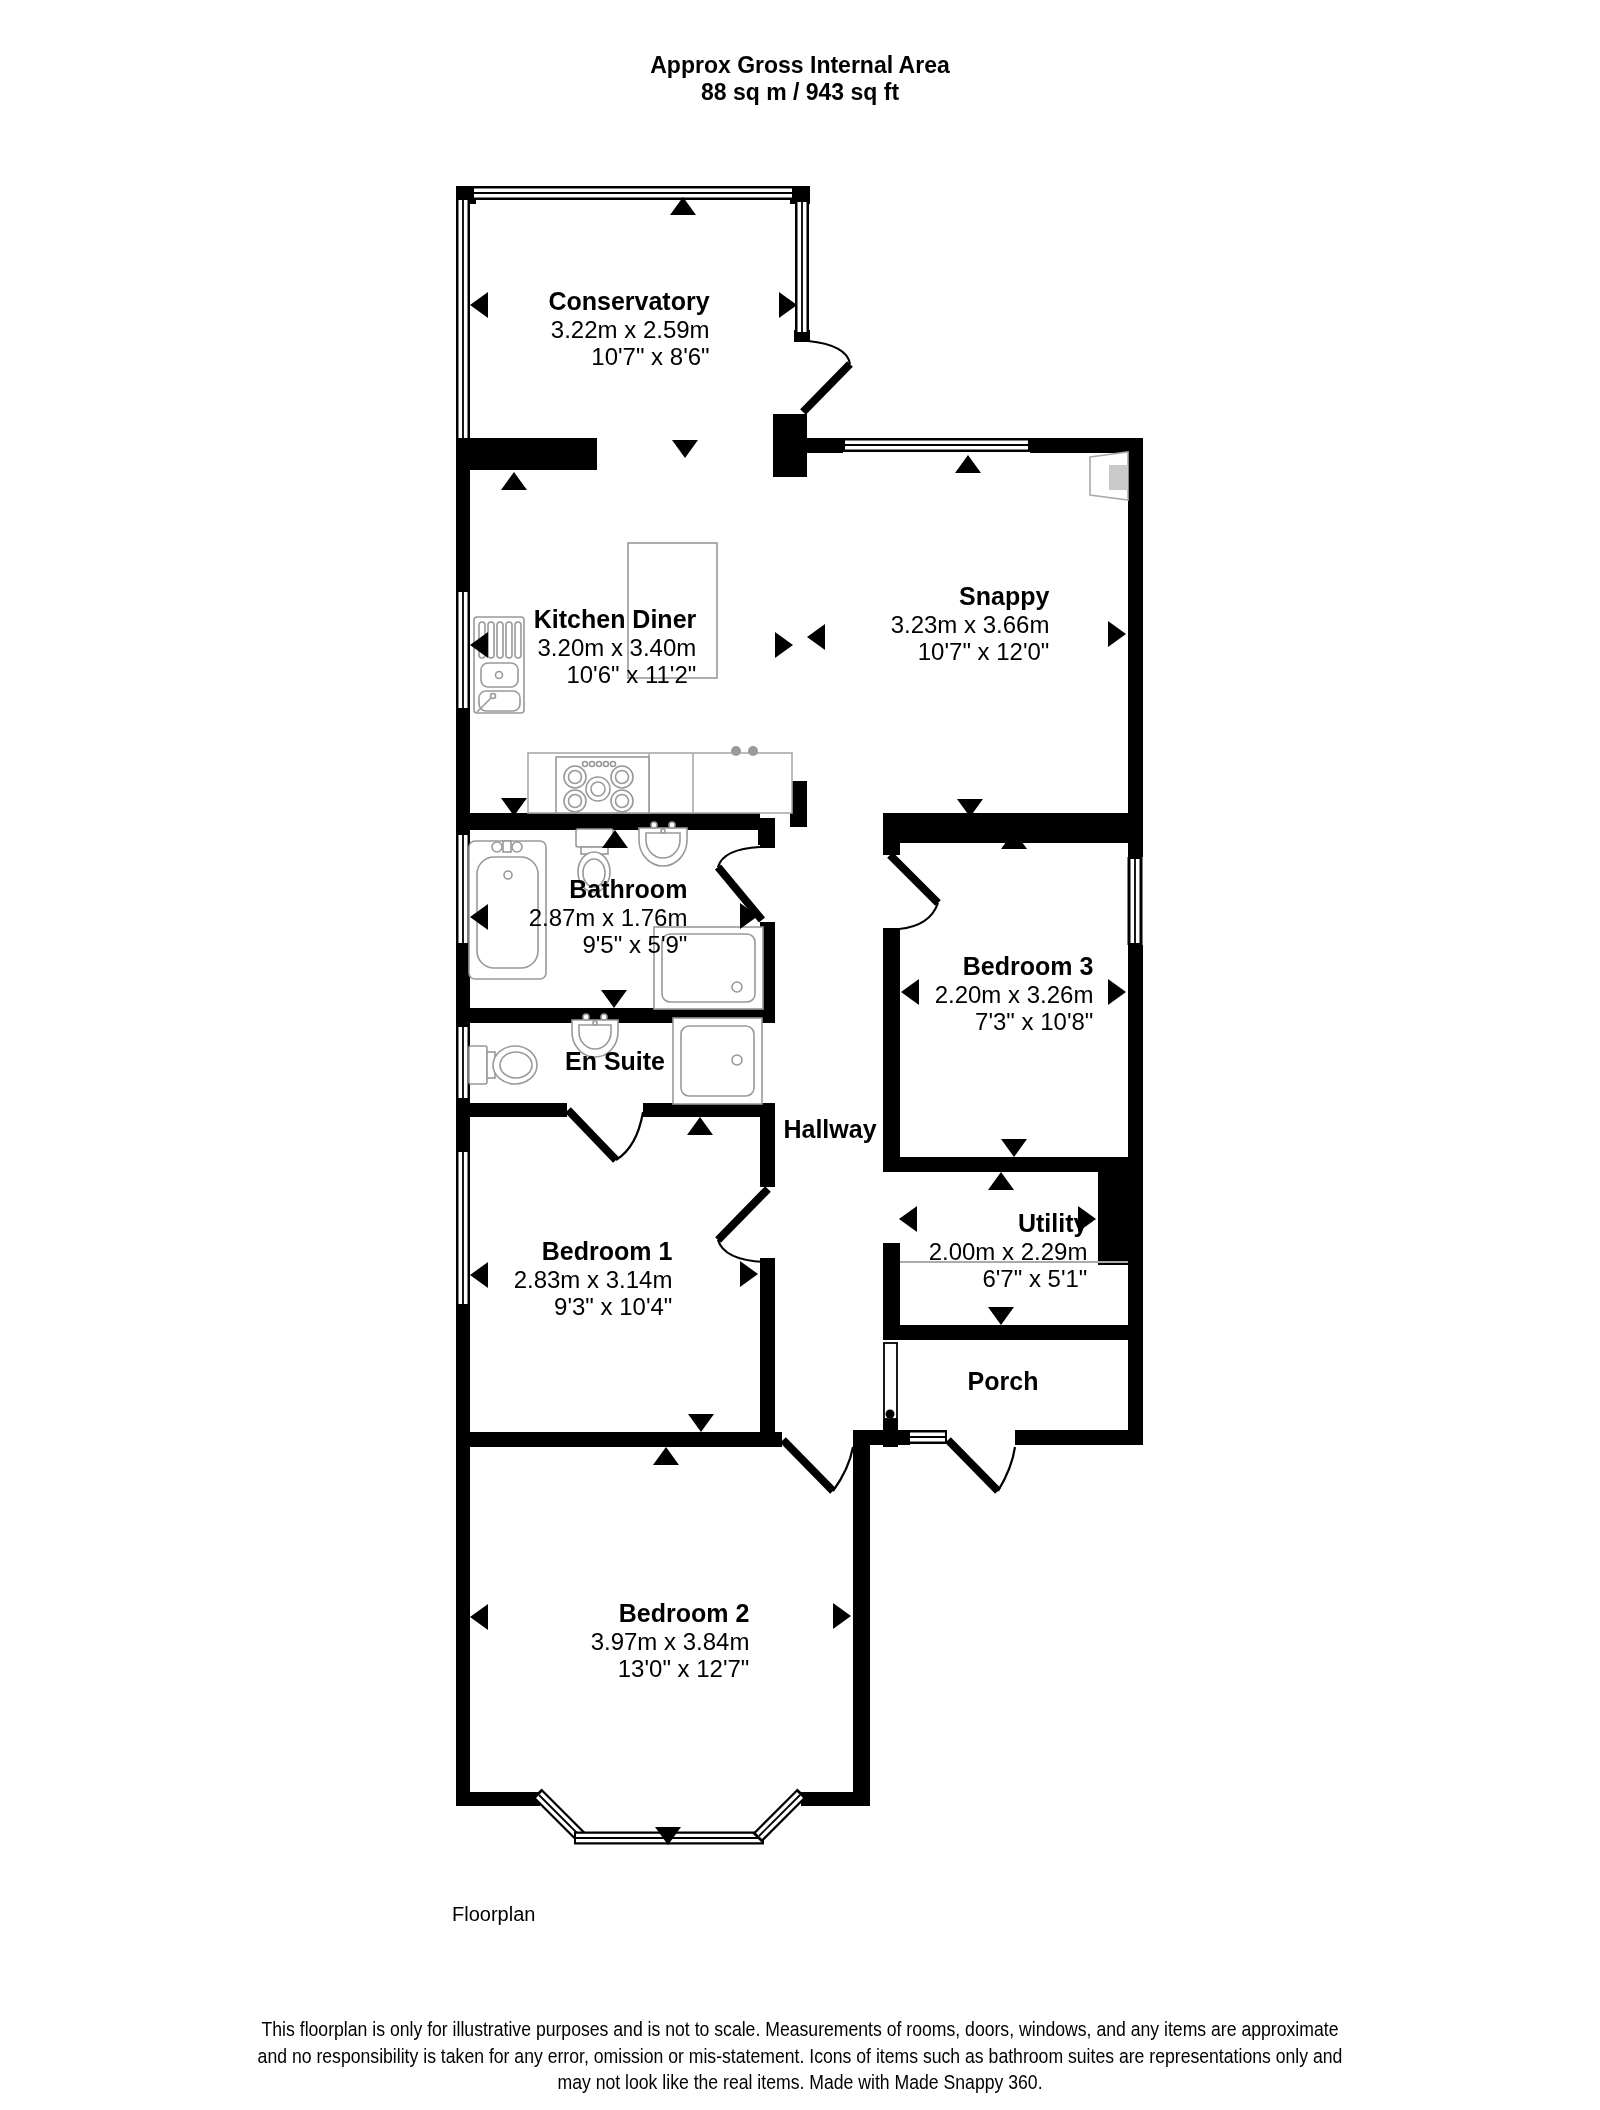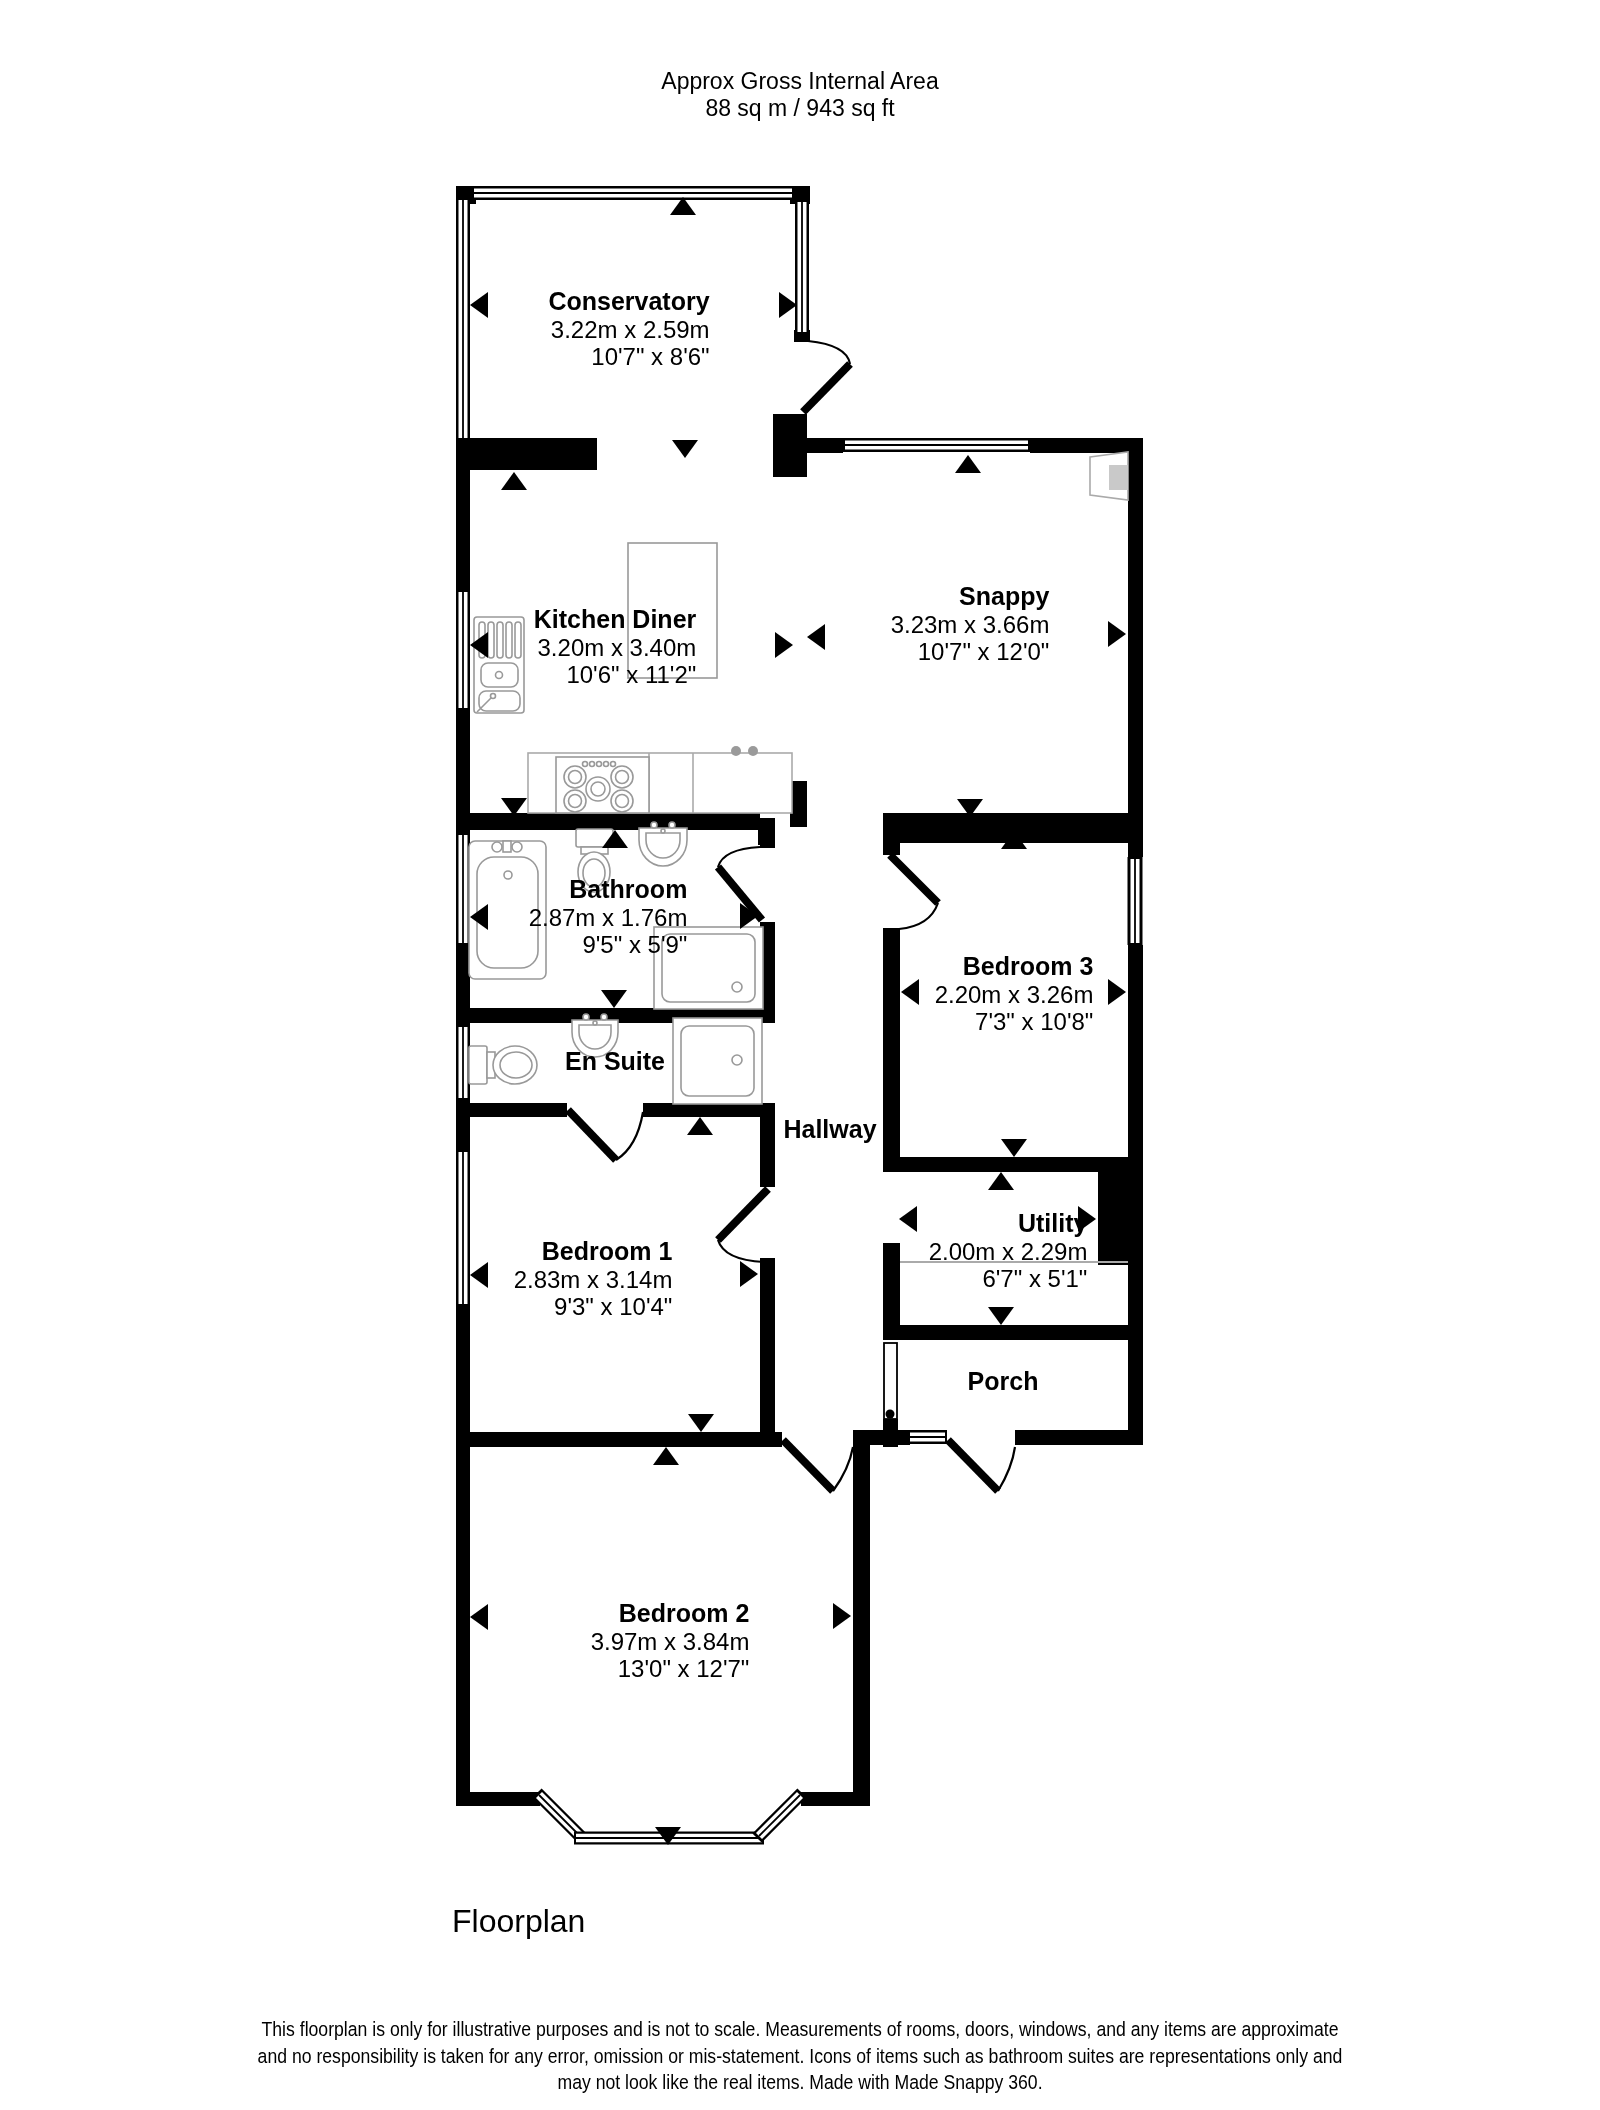--- a/index.html
+++ b/index.html
@@ -1,26 +1,26 @@
 <!DOCTYPE html>
 <html><head>
 <meta charset="utf-8">
 <style>
   html,body{margin:0;padding:0;background:#ffffff;}
   .page{position:relative;width:1600px;height:2110px;background:#fff;overflow:hidden;
         font-family:"Liberation Sans",sans-serif;color:#000;}
   .plan-svg{position:absolute;left:0;top:0;}
   .title-block{position:absolute;left:800px;top:52px;transform:translateX(-50%);
-               text-align:center;font-weight:normal;font-size:23px;line-height:27px;white-space:nowrap;margin-top:16px;}
+               text-align:center;font-weight:bold;font-size:23px;line-height:27px;white-space:nowrap;}
   .room-label{position:absolute;transform:translateX(-50%);text-align:right;
               font-size:24px;line-height:27.5px;white-space:nowrap;}
   .room-label span{display:block;}
   .room-label .rname{font-weight:bold;font-size:25px;}
   .room-label span:empty{display:none;}
-  .caption{position:absolute;left:452px;top:1903px;font-size:32px;font-weight:400;}
+  .caption{position:absolute;left:452px;top:1903px;font-size:20px;font-weight:400;}
   .disclaimer{position:absolute;left:800px;top:2016px;width:1400px;
               transform:translateX(-50%) scaleX(0.86);transform-origin:center top;
               text-align:center;font-size:20.5px;line-height:26.5px;}
   .disclaimer span{display:block;}
 </style>
 </head>
 <body>
 
 <div class="page">
 

